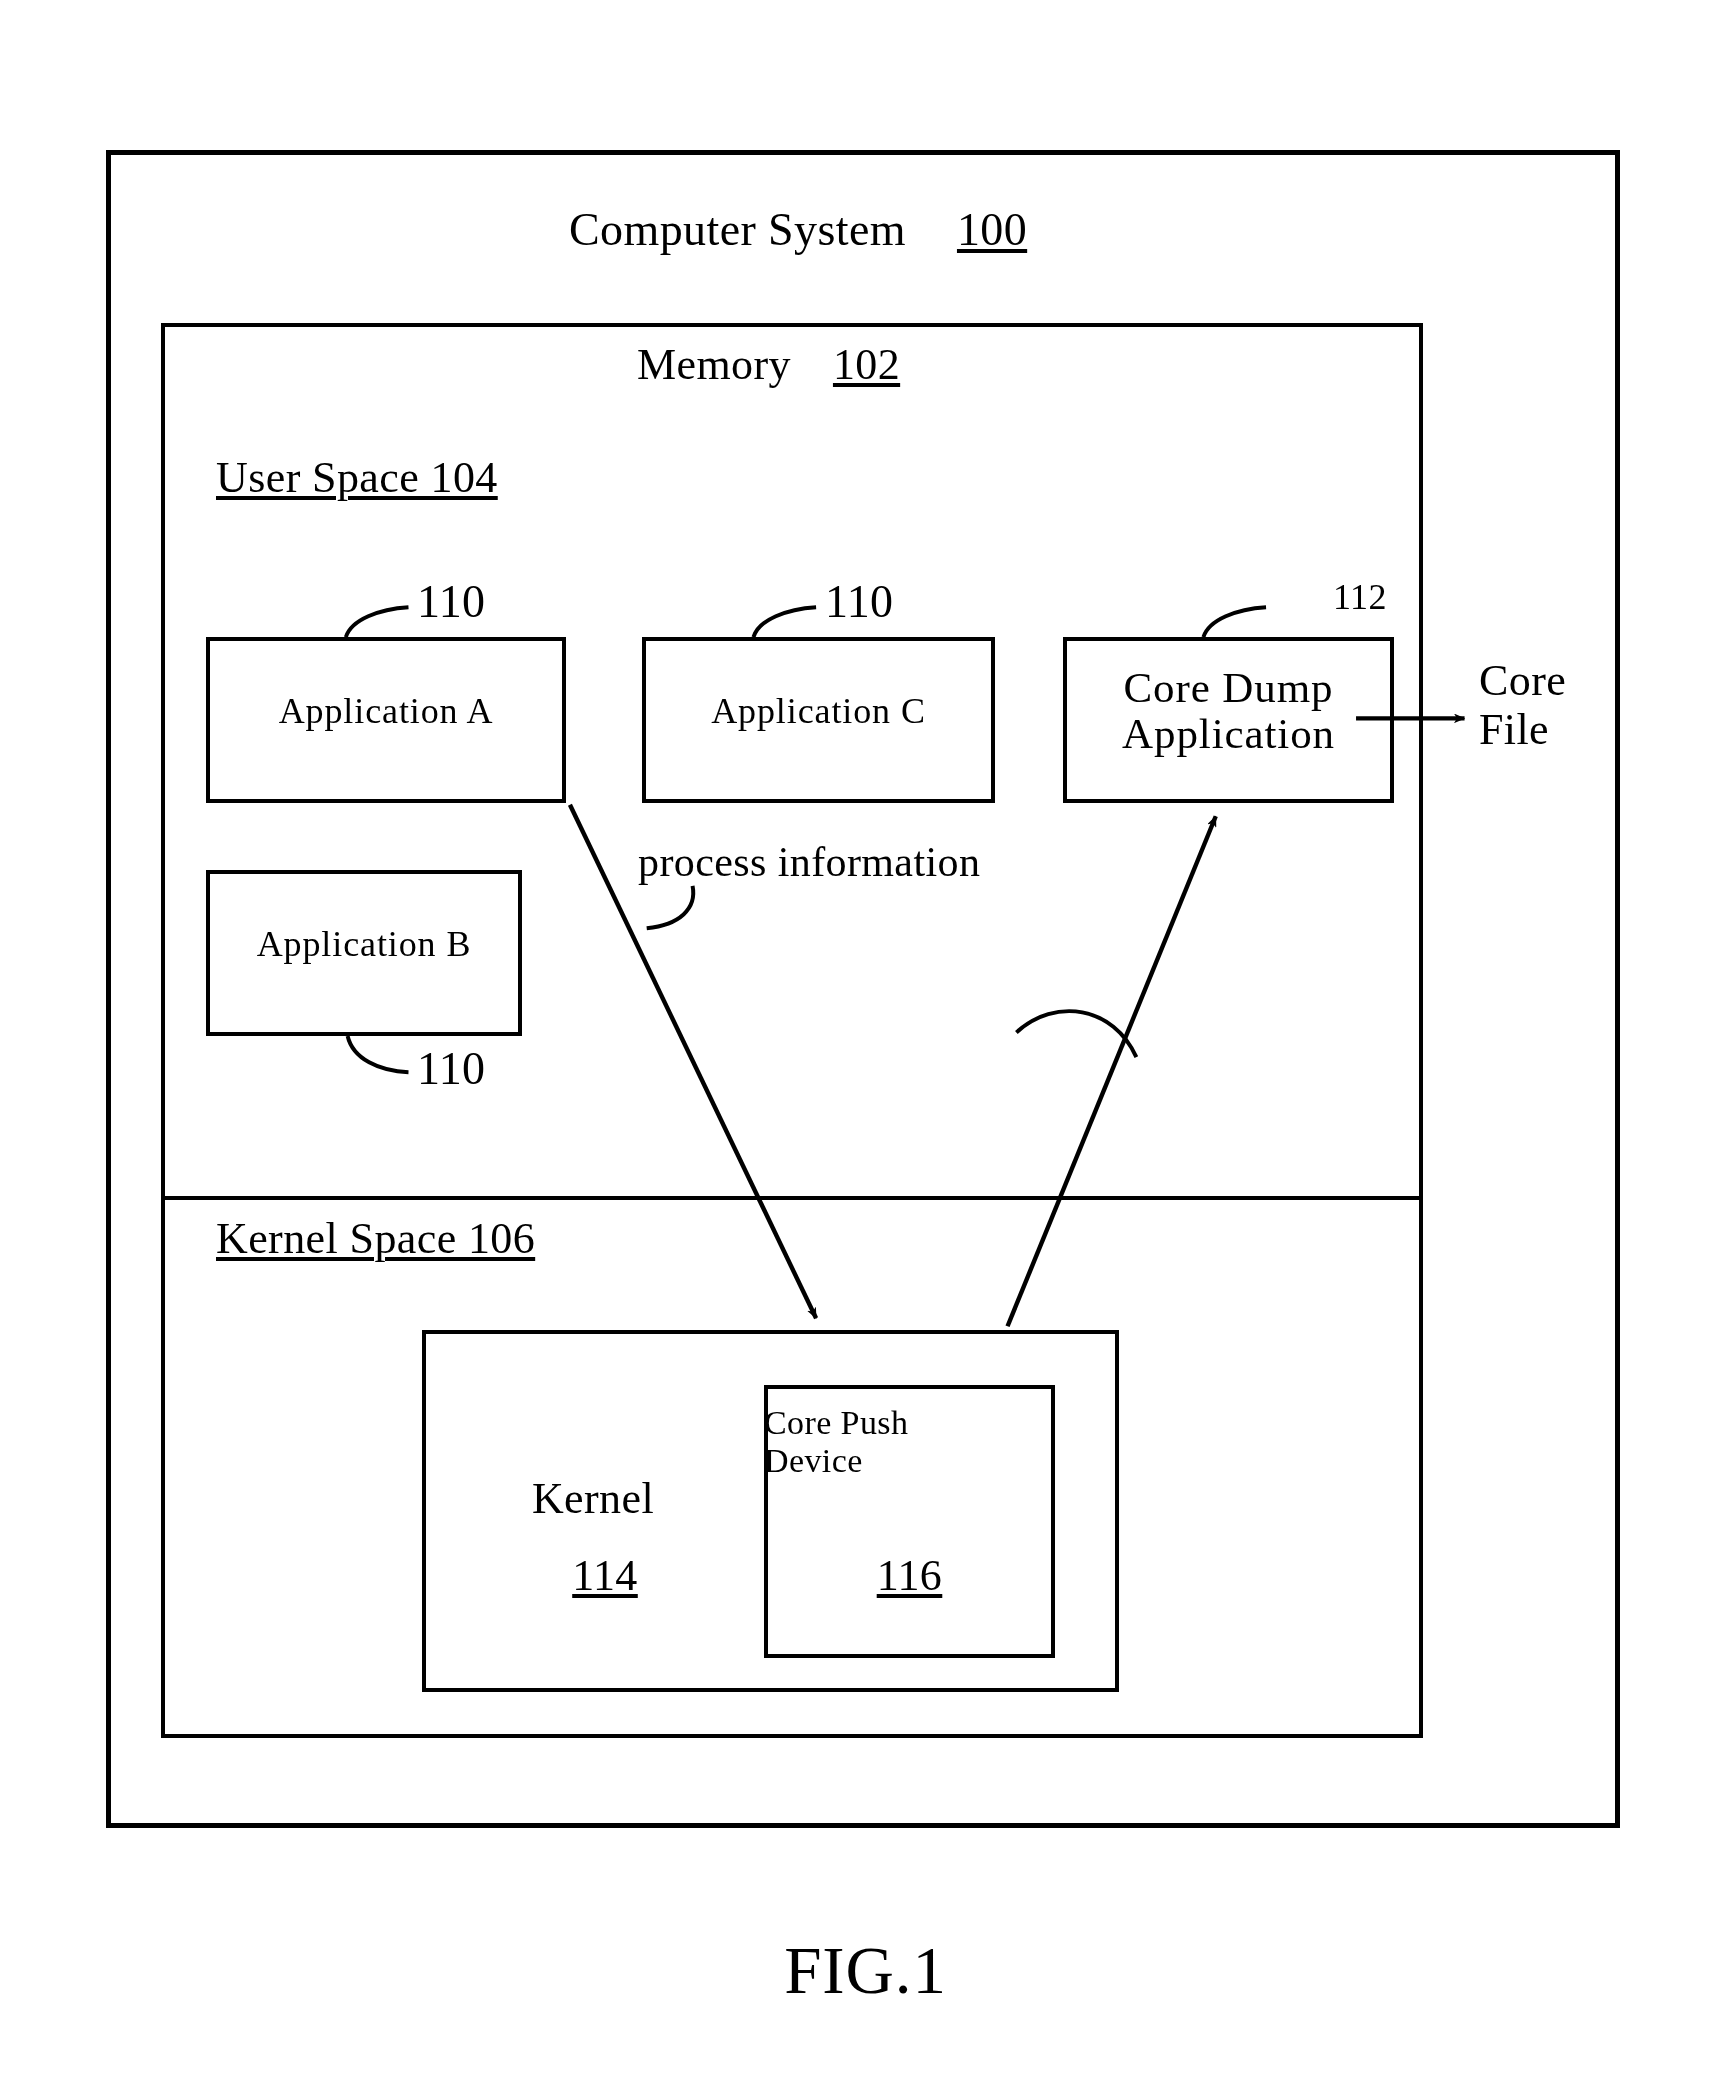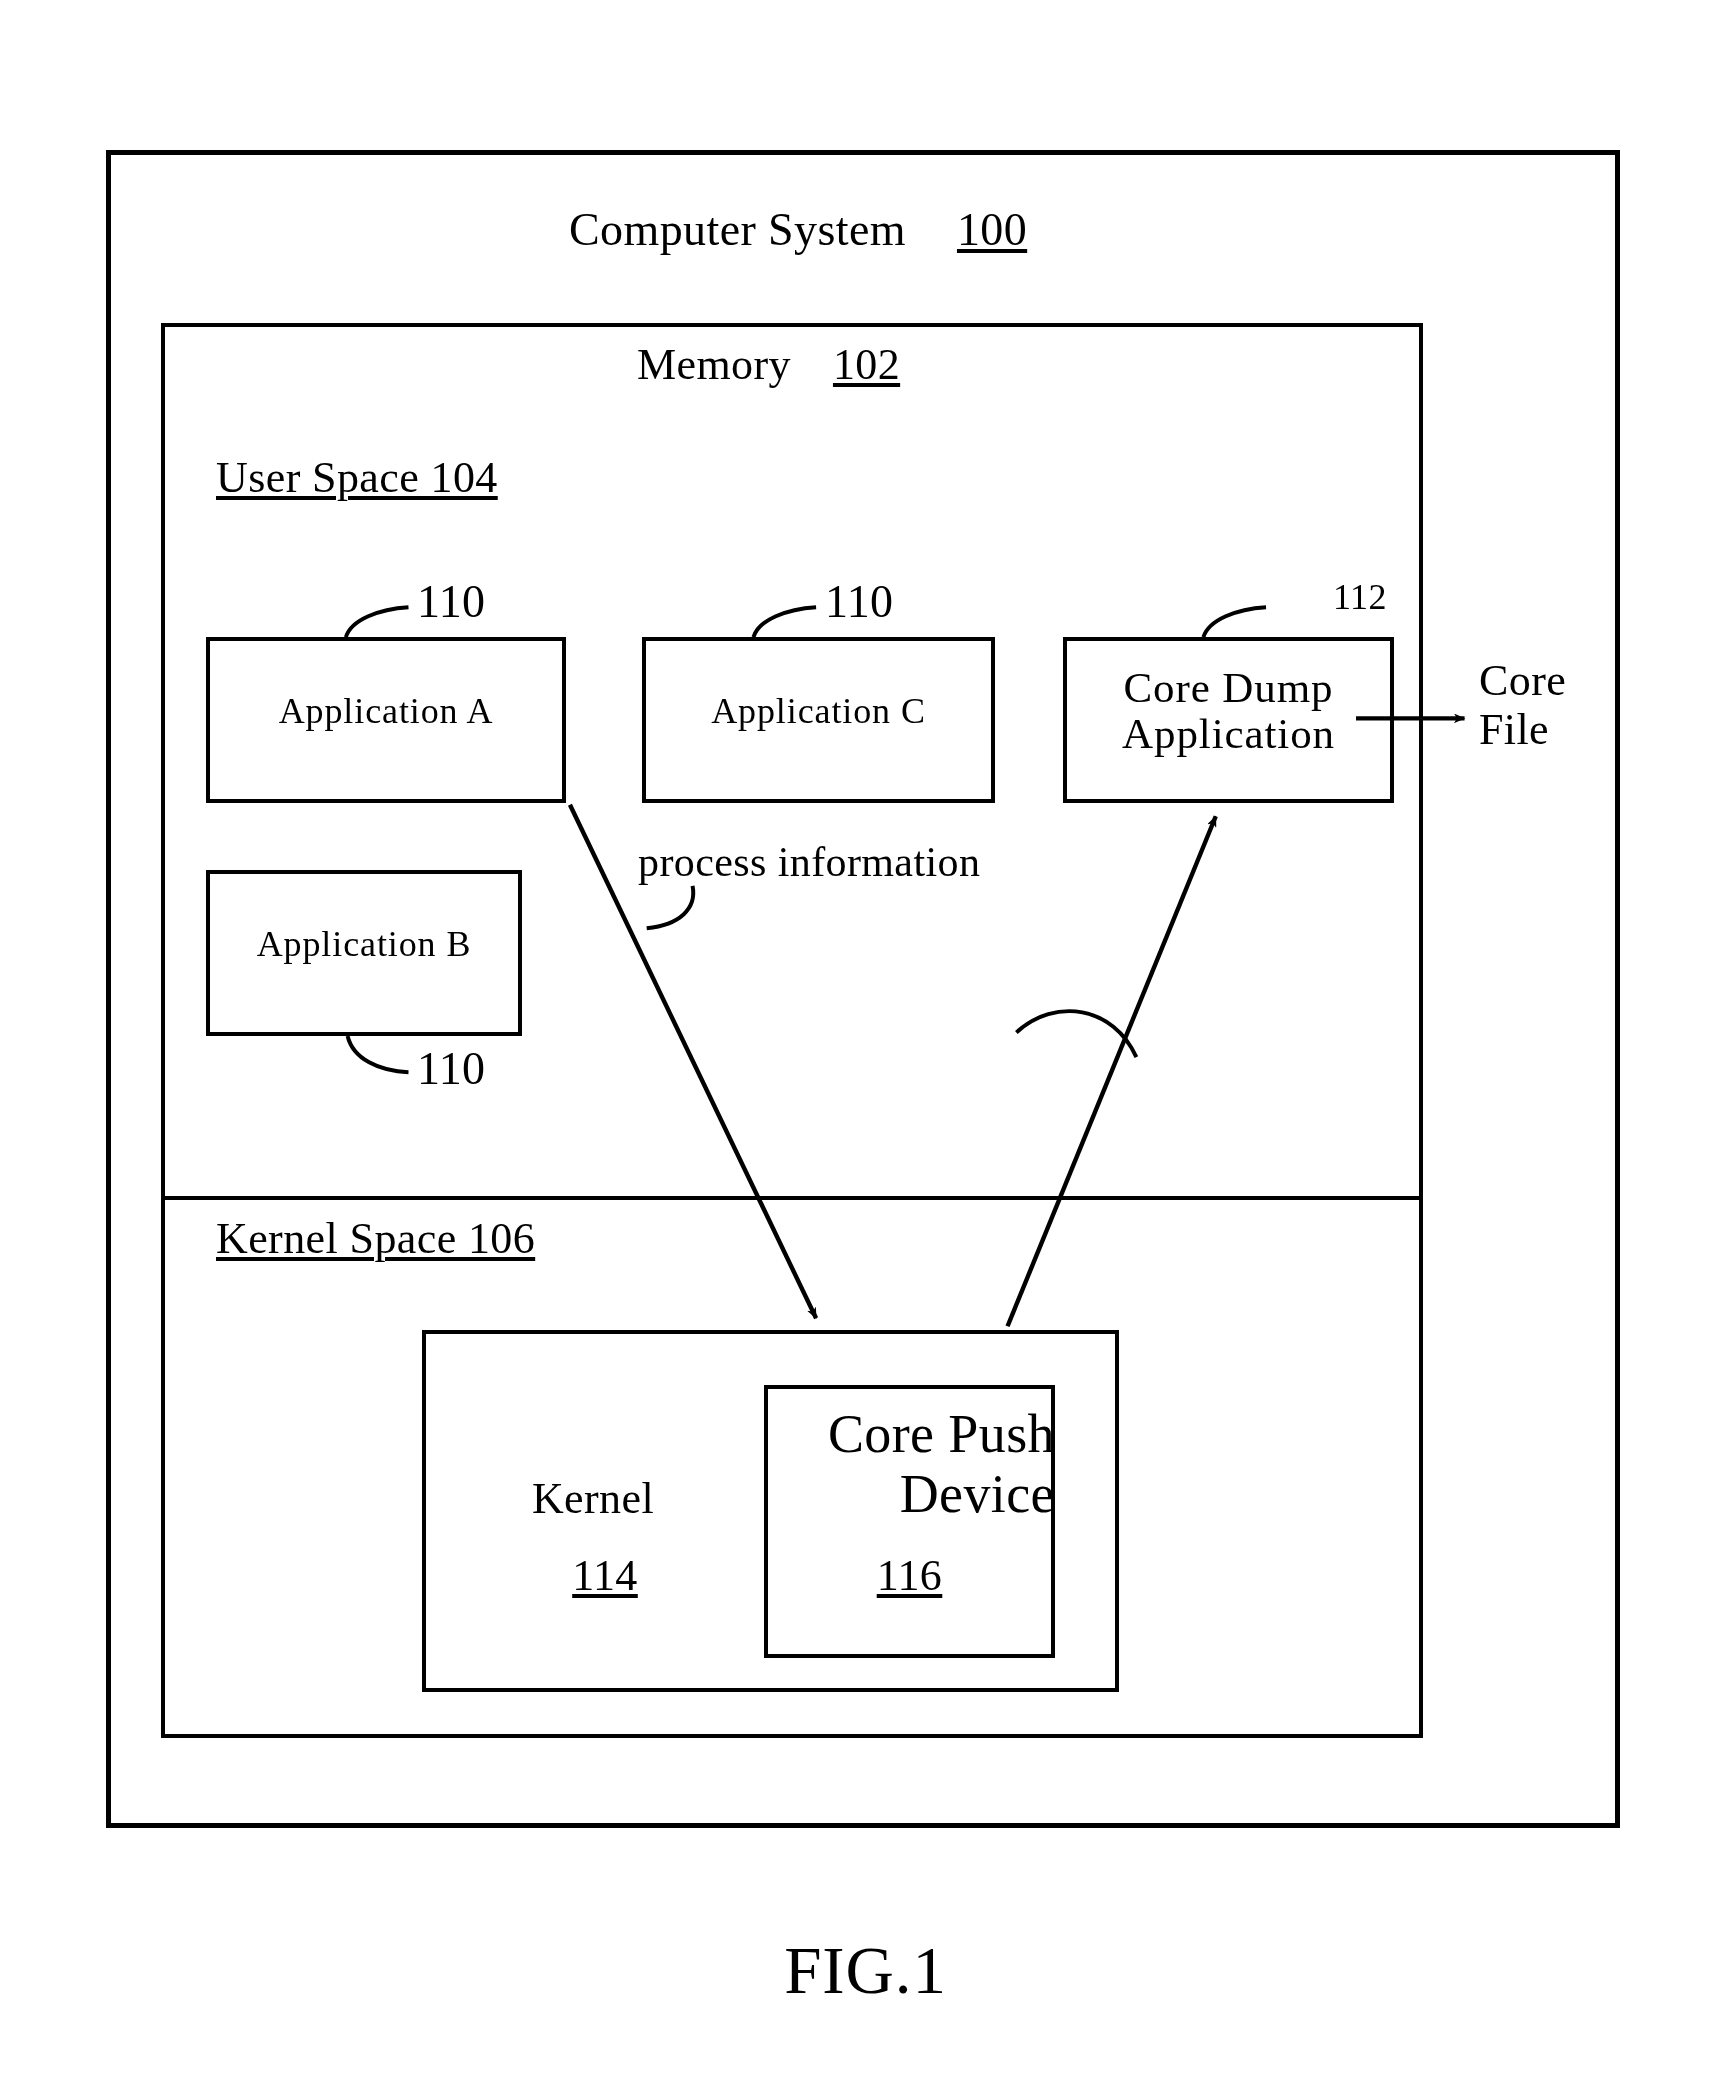--- a/index.html
+++ b/index.html
@@ -88,21 +88,21 @@
   
   #core-file-label { left: 1479px; top: 656px; font-size: 44px; line-height: 1.12; }
 
   
   #kernel-box { left: 422px; top: 1330px; width: 697px; height: 362px; }
   #core-push-device-box { left: 764px; top: 1385px; width: 291px; height: 273px; }
 
   #kernel-name { position: absolute; left: 422px; top: 1456px; width: 342px; text-align: center; font-size: 44px; margin-top: 20px; }
   #kernel-num  { position: absolute; left: 422px; top: 1553px; width: 366px; text-align: center; font-size: 44px; }
 
-  #core-push-device-name { position: absolute; left: 764px; top: 1404px; width: 291px; text-align: right; font-size: 54px; line-height: 1.12; }
+  #core-push-device-name { position: absolute; left: 764px; top: 1404px; width: 291px; text-align: left; font-size: 34px; line-height: 1.12; }
   #core-push-device-num  { position: absolute; left: 764px; top: 1553px; width: 291px; text-align: center; font-size: 44px; }
 
   
   #figure-caption {
     position: absolute;
     left: 0; right: 0;
     top: 1932px;
     text-align: center;
     font-size: 67px;
     letter-spacing: 0.9px;

